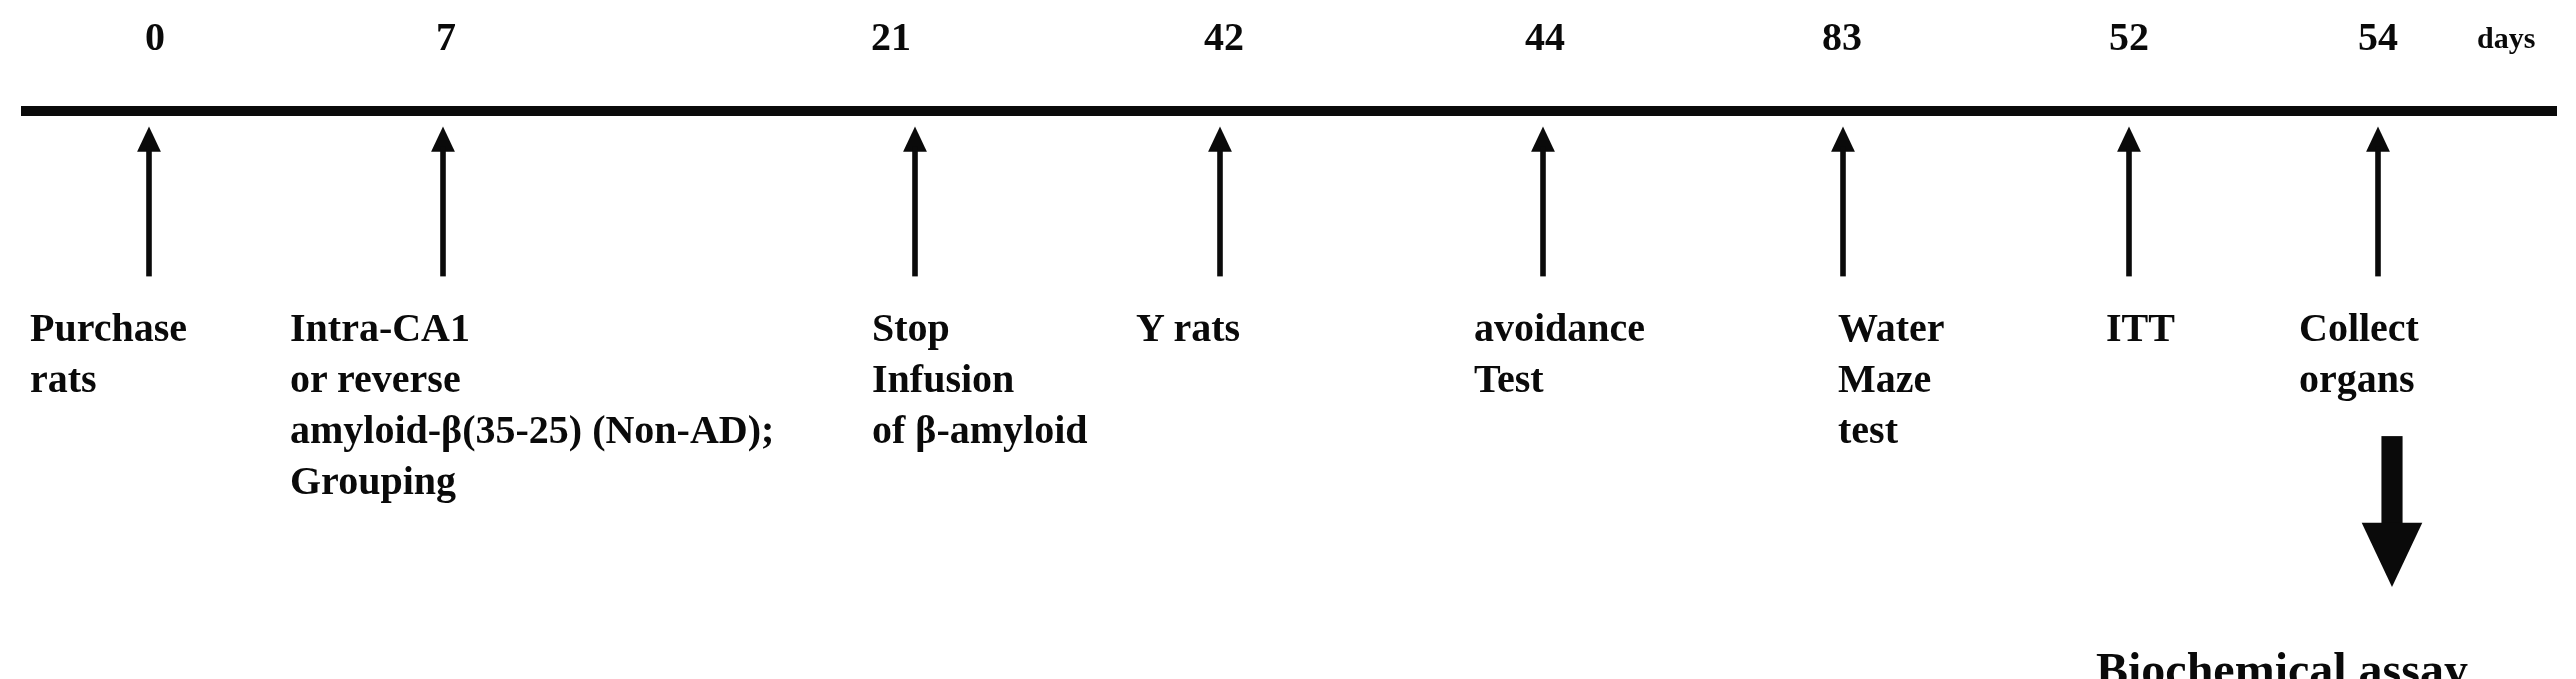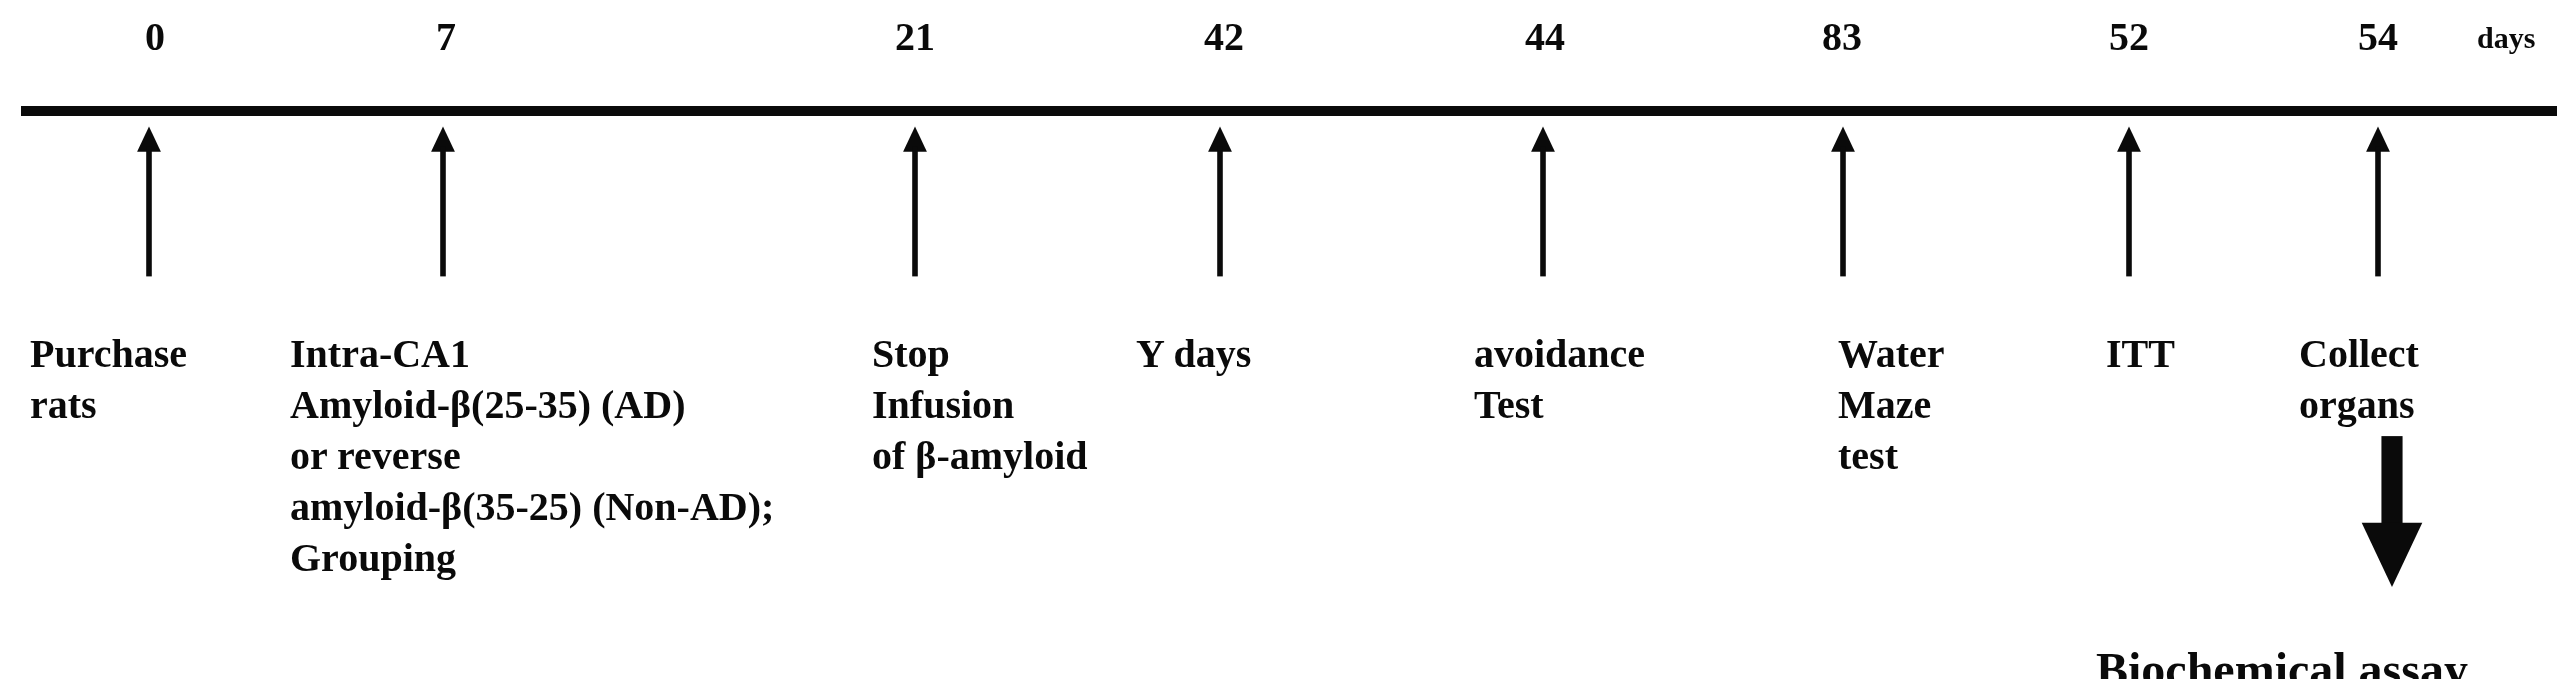--- a/index.html
+++ b/index.html
@@ -33,21 +33,20 @@
   }
   .up-arrow{
     position:absolute;
     top:126px;
   }
   .label{
     position:absolute;
     top:302px;
     font-size:40px;line-height:51px;
     white-space:nowrap;
-    margin-top:26px;
   }
   .down-arrow{
     position:absolute;
     left:2361px;top:436px;
   }
   .outcome{
     position:absolute;
     left:2096px;top:613px;
     font-size:48px;line-height:42px;
     white-space:nowrap;
@@ -73,44 +72,43 @@
     <div>rats</div>
   </div>
 
   <div class="day" style="left:446px">7</div>
   <svg class="up-arrow" style="left:429px" width="28" height="151" viewBox="0 0 40 214">
       <polygon class="ink" points="20,0 37,36 3,36"></polygon>
       <rect class="ink" x="16" y="28" width="8" height="186"></rect>
     </svg>
   <div class="label" style="left:290px">
     <div>Intra-CA1</div>
-    <div>Amyloid-β(25-35) (AD)</div>
     <div>or reverse</div>
     <div>amyloid-β(35-25) (Non-AD);</div>
     <div>Grouping</div>
   </div>
 
-  <div class="day" style="left:915px">21</div>
+  <div class="day" style="left:891px">21</div>
   <svg class="up-arrow" style="left:901px" width="28" height="151" viewBox="0 0 40 214">
       <polygon class="ink" points="20,0 37,36 3,36"></polygon>
       <rect class="ink" x="16" y="28" width="8" height="186"></rect>
     </svg>
   <div class="label" style="left:872px">
     <div>Stop</div>
     <div>Infusion</div>
     <div>of β-amyloid</div>
   </div>
 
   <div class="day" style="left:1224px">42</div>
   <svg class="up-arrow" style="left:1206px" width="28" height="151" viewBox="0 0 40 214">
       <polygon class="ink" points="20,0 37,36 3,36"></polygon>
       <rect class="ink" x="16" y="28" width="8" height="186"></rect>
     </svg>
   <div class="label" style="left:1136px">
-    <div>Y days</div>
+    <div>Y rats</div>
   </div>
 
   <div class="day" style="left:1545px">44</div>
   <svg class="up-arrow" style="left:1529px" width="28" height="151" viewBox="0 0 40 214">
       <polygon class="ink" points="20,0 37,36 3,36"></polygon>
       <rect class="ink" x="16" y="28" width="8" height="186"></rect>
     </svg>
   <div class="label" style="left:1474px">
     <div>avoidance</div>
     <div>Test</div>

